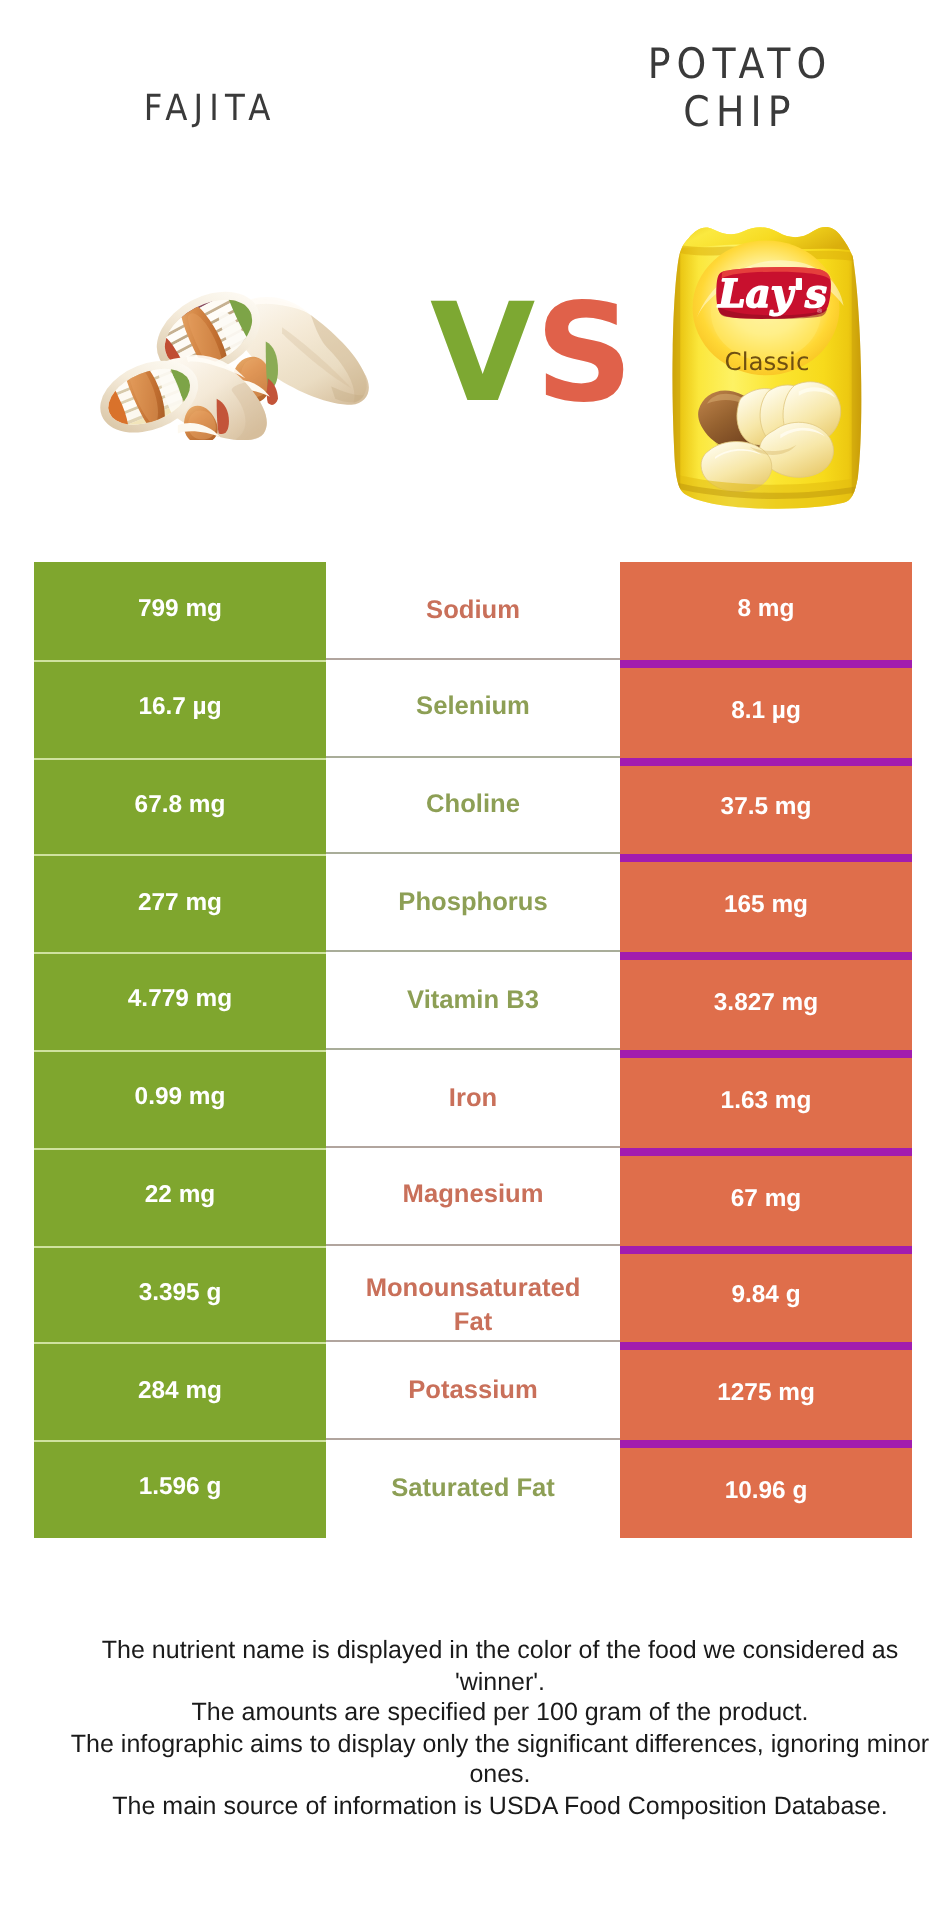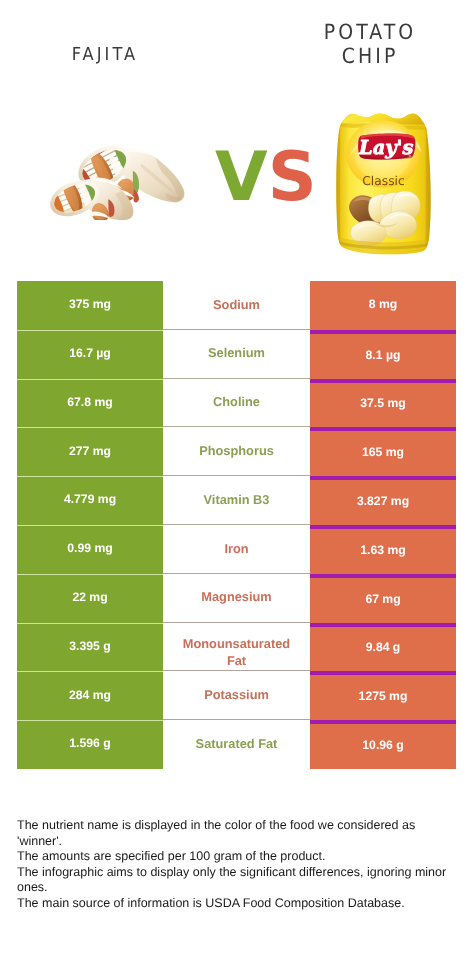--- a/index.html
+++ b/index.html
@@ -37,21 +37,21 @@
       font-size:12.8px;font-weight:700;text-align:center;line-height:16.6px;background:#fff;
       box-sizing:border-box;}
   .cell-m span{display:block;max-width:112px;padding-top:0;}
   .row.wrap2 .cell-m span{padding-top:13px;}
   .win-left .cell-m{color:#8d9f55;}
   .win-right .cell-m{color:#c9705a;}
   .row:not(:last-child).win-left .cell-m{border-bottom:1px solid #a9ad99;}
   .row:not(:last-child).win-right .cell-m{border-bottom:1px solid #b1a59e;}
 
   
-  .footer{position:absolute;left:17px;top:818px;width:440px;
+  .footer{position:absolute;left:30px;top:818px;width:440px;text-align:center;
      font-size:12.5px;line-height:15.6px;color:#1a1a1a;}
 </style>
 </head>
 <body>
 
 <div class="page">
   <div class="hdr-left-title">FAJITA</div>
   <div class="hdr-right-title">
      <div>POTATO</div>
      <div>CHIP</div>
@@ -304,21 +304,21 @@
 
           <rect x="0" y="0" width="6" height="142" fill="#bf950a" opacity="0.42"></rect>
           <rect x="90" y="0" width="6" height="142" fill="#bf950a" opacity="0.38"></rect>
         </g>
       </g>
     </svg>
   </div>
 
   <div class="table">
       <div class="row win-right">
-        <div class="cell-l">375 mg</div>
+        <div class="cell-l">799 mg</div>
         <div class="cell-m">
           <span>Sodium</span>
         </div>
         <div class="cell-r">8 mg</div>
       </div>
       <div class="row win-left">
         <div class="cell-l">16.7 µg</div>
         <div class="cell-m">
           <span>Selenium</span>
         </div>

